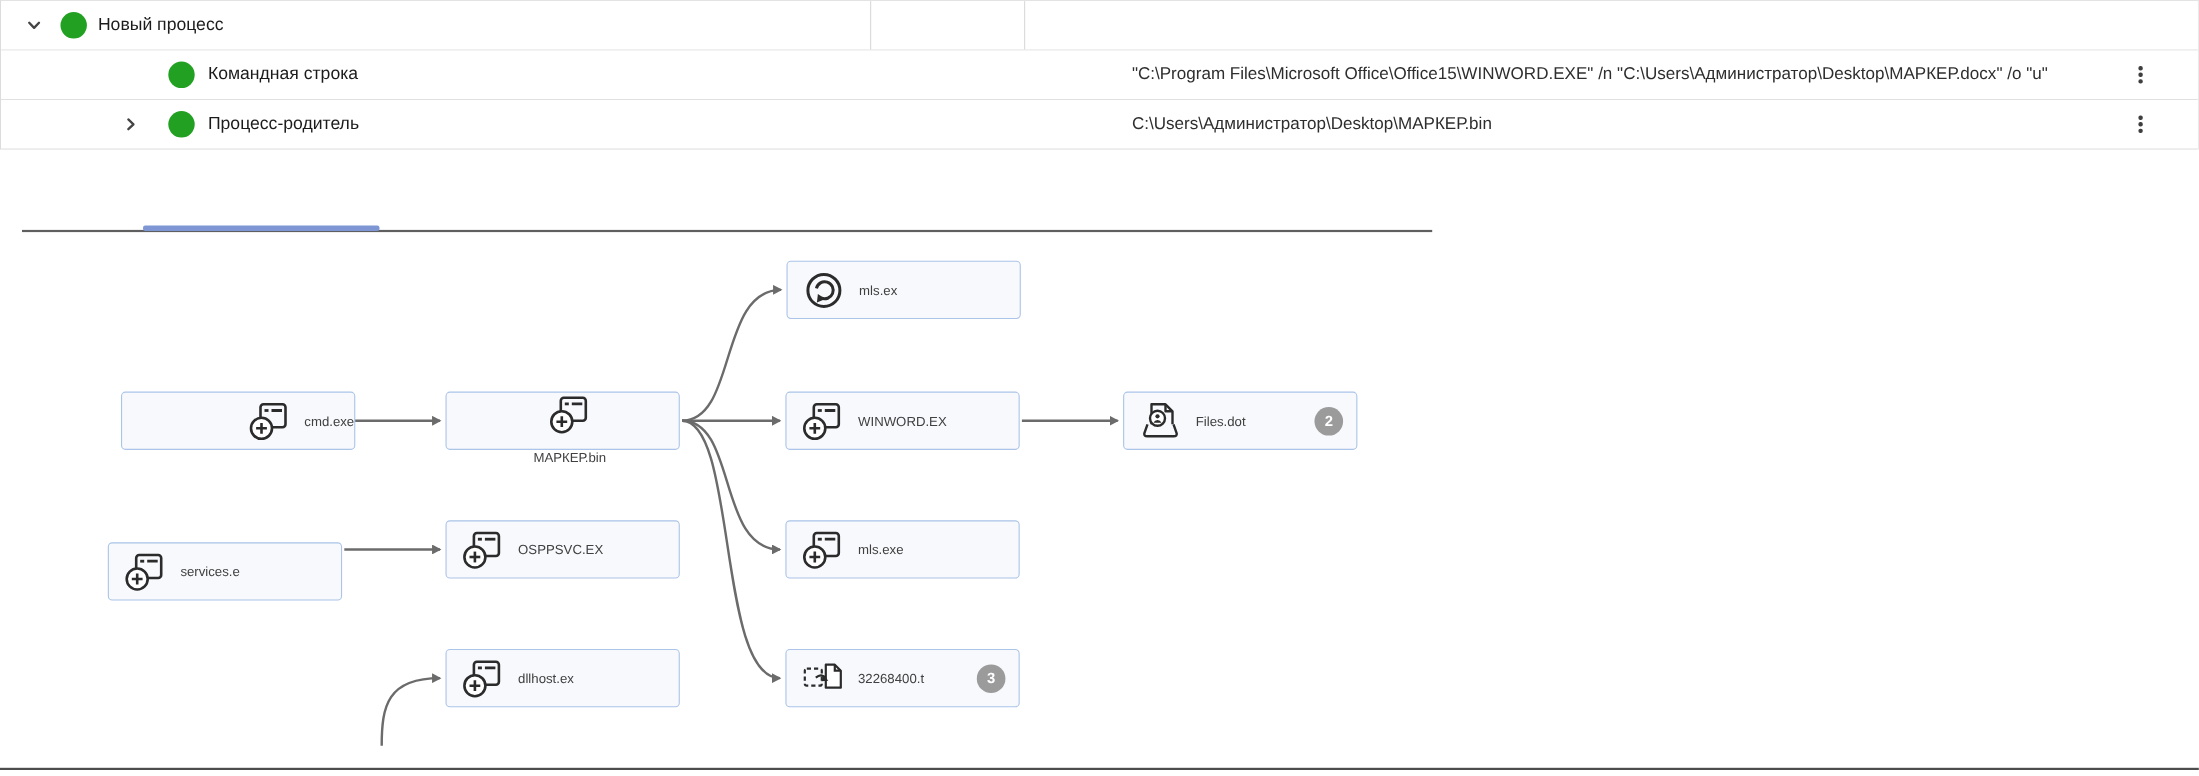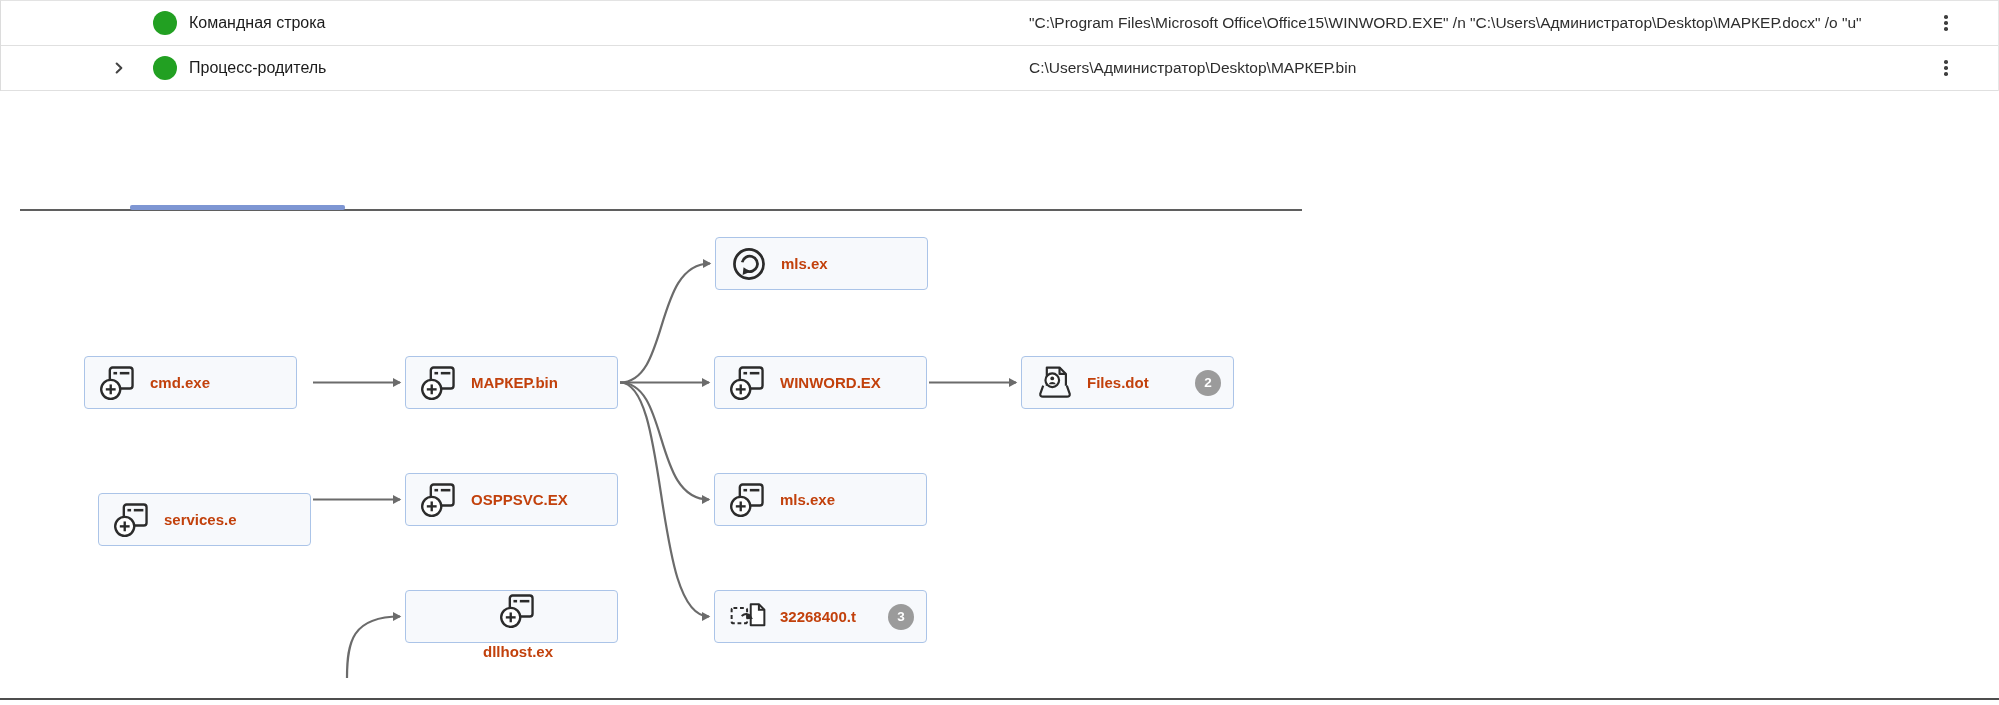--- a/index.html
+++ b/index.html
@@ -68,21 +68,21 @@
   
   #edges{position:absolute;left:0;top:0;width:1999px;height:705px;pointer-events:none;}
   .edge{fill:none;stroke:#6b6b6b;stroke-width:2.2;}
   .node{
     position:absolute;width:213px;height:53px;box-sizing:border-box;
     background:#f7f9fc;border:1.5px solid #abc4e8;border-radius:4px;
     display:flex;align-items:center;padding-left:13px;gap:12px;cursor:pointer;
   }
   .node-icon{width:40px;height:40px;flex:0 0 auto;display:flex;align-items:center;justify-content:center;}
   .node-icon svg{width:40px;height:40px;}
-  .node-label{font-size:15px;color:#c2410c;white-space:nowrap;font-weight:bold;}
+  .node-label{font-size:12px;color:#404040;white-space:nowrap;}
   .node-badge{
     position:absolute;right:12px;top:50%;transform:translateY(-50%);
     width:26px;height:26px;border-radius:50%;background:var(--badge,#9b9b9b);
     color:#fff;font-size:13.5px;font-weight:bold;display:flex;align-items:center;justify-content:center;
   }
 
   .bottom-line{
     position:absolute;left:0;top:698px;width:1999px;height:2px;background:#4d4d4d;
   }
   .hidden-defs{position:absolute;width:0;height:0;overflow:hidden;}
@@ -120,20 +120,31 @@
       <path d="M15,21 q6,-5 10,1" fill="none" stroke="#2b2b2b" stroke-width="2.2"></path>
       <polygon points="23,18.5 27.5,24 20.5,24.5" fill="#2b2b2b"></polygon>
     </symbol>
     <symbol id="sym-chevron" viewBox="0 0 12 12">
       <path d="M2.2,4 L6,8 L9.8,4" fill="none" stroke="#444" stroke-width="1.8" stroke-linecap="round" stroke-linejoin="round"></path>
     </symbol>
   </defs>
 </svg>
 
 <div class="table" id="rows">
+    <div class="trow depth-0">
+    <span class="chev down">
+        <svg viewBox="0 0 12 12">
+          <use href="#sym-chevron"></use>
+        </svg>
+      </span>
+    <span class="dot"></span>
+    <span class="tlabel">Новый процесс</span>
+    <span class="tvalue"></span>
+
+  </div>
     <div class="trow depth-1">
 
     <span class="dot"></span>
     <span class="tlabel">Командная строка</span>
     <span class="tvalue">"C:\Program Files\Microsoft Office\Office15\WINWORD.EXE" /n "C:\Users\Администратор\Desktop\МАРКЕР.docx" /o "u"</span>
     <span class="kebab">
         <i></i>
         <i></i>
         <i></i>
       </span>
@@ -174,30 +185,30 @@
 <div id="nodes">
     <div class="node" style="left: 715px; top: 237px;">
     <span class="node-icon">
       <svg viewBox="0 0 44 44">
           <use href="#sym-restart"></use>
         </svg>
     </span>
     <span class="node-label">mls.ex</span>
 
   </div>
-    <div class="node" style="left: 84px; top: 356px;">
+    <div class="node" style="left: 110px; top: 356px; justify-content: flex-end;">
     <span class="node-icon">
       <svg viewBox="0 0 44 44">
           <use href="#sym-process"></use>
         </svg>
     </span>
     <span class="node-label">cmd.exe</span>
 
   </div>
-    <div class="node" style="left: 405px; top: 356px;">
+    <div class="node" style="left: 405px; top: 356px; flex-direction: column;">
     <span class="node-icon">
       <svg viewBox="0 0 44 44">
           <use href="#sym-process"></use>
         </svg>
     </span>
     <span class="node-label">МАРКЕР.bin</span>
 
   </div>
     <div class="node" style="left: 714px; top: 356px;">
     <span class="node-icon">
@@ -237,21 +248,21 @@
   </div>
     <div class="node" style="left: 714px; top: 473px;">
     <span class="node-icon">
       <svg viewBox="0 0 44 44">
           <use href="#sym-process"></use>
         </svg>
     </span>
     <span class="node-label">mls.exe</span>
 
   </div>
-    <div class="node" style="left: 405px; top: 590px; flex-direction: column;">
+    <div class="node" style="left: 405px; top: 590px;">
     <span class="node-icon">
       <svg viewBox="0 0 44 44">
           <use href="#sym-process"></use>
         </svg>
     </span>
     <span class="node-label">dllhost.ex</span>
 
   </div>
     <div class="node" style="left: 714px; top: 590px;">
     <span class="node-icon">

